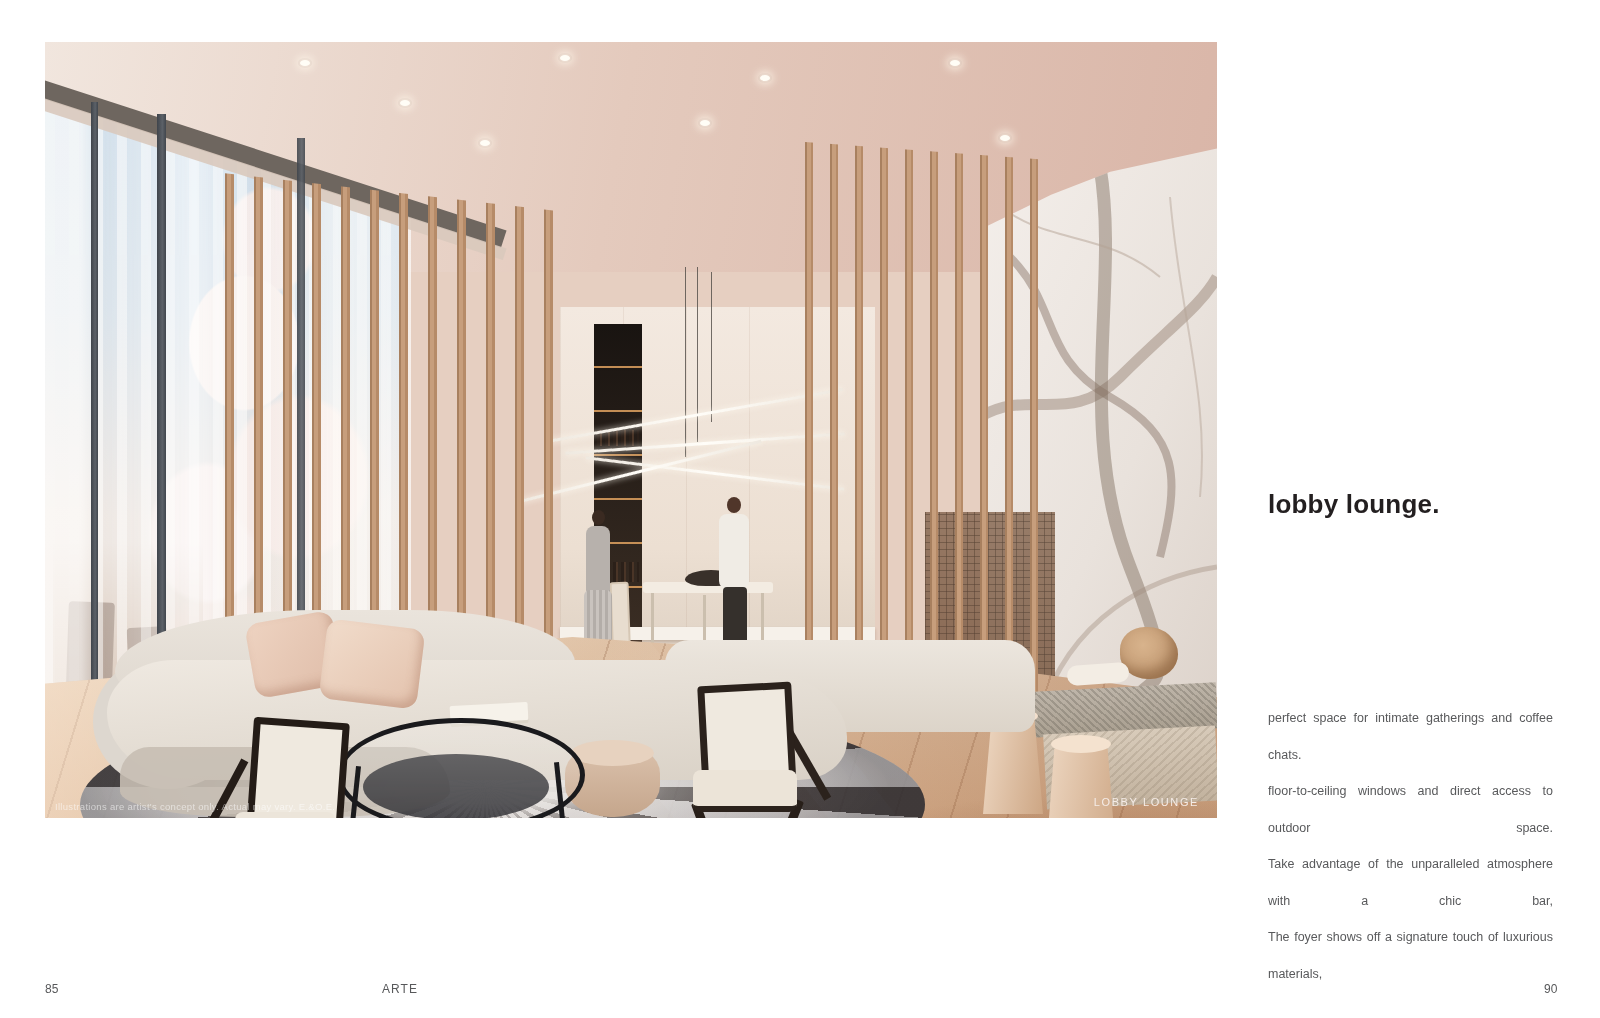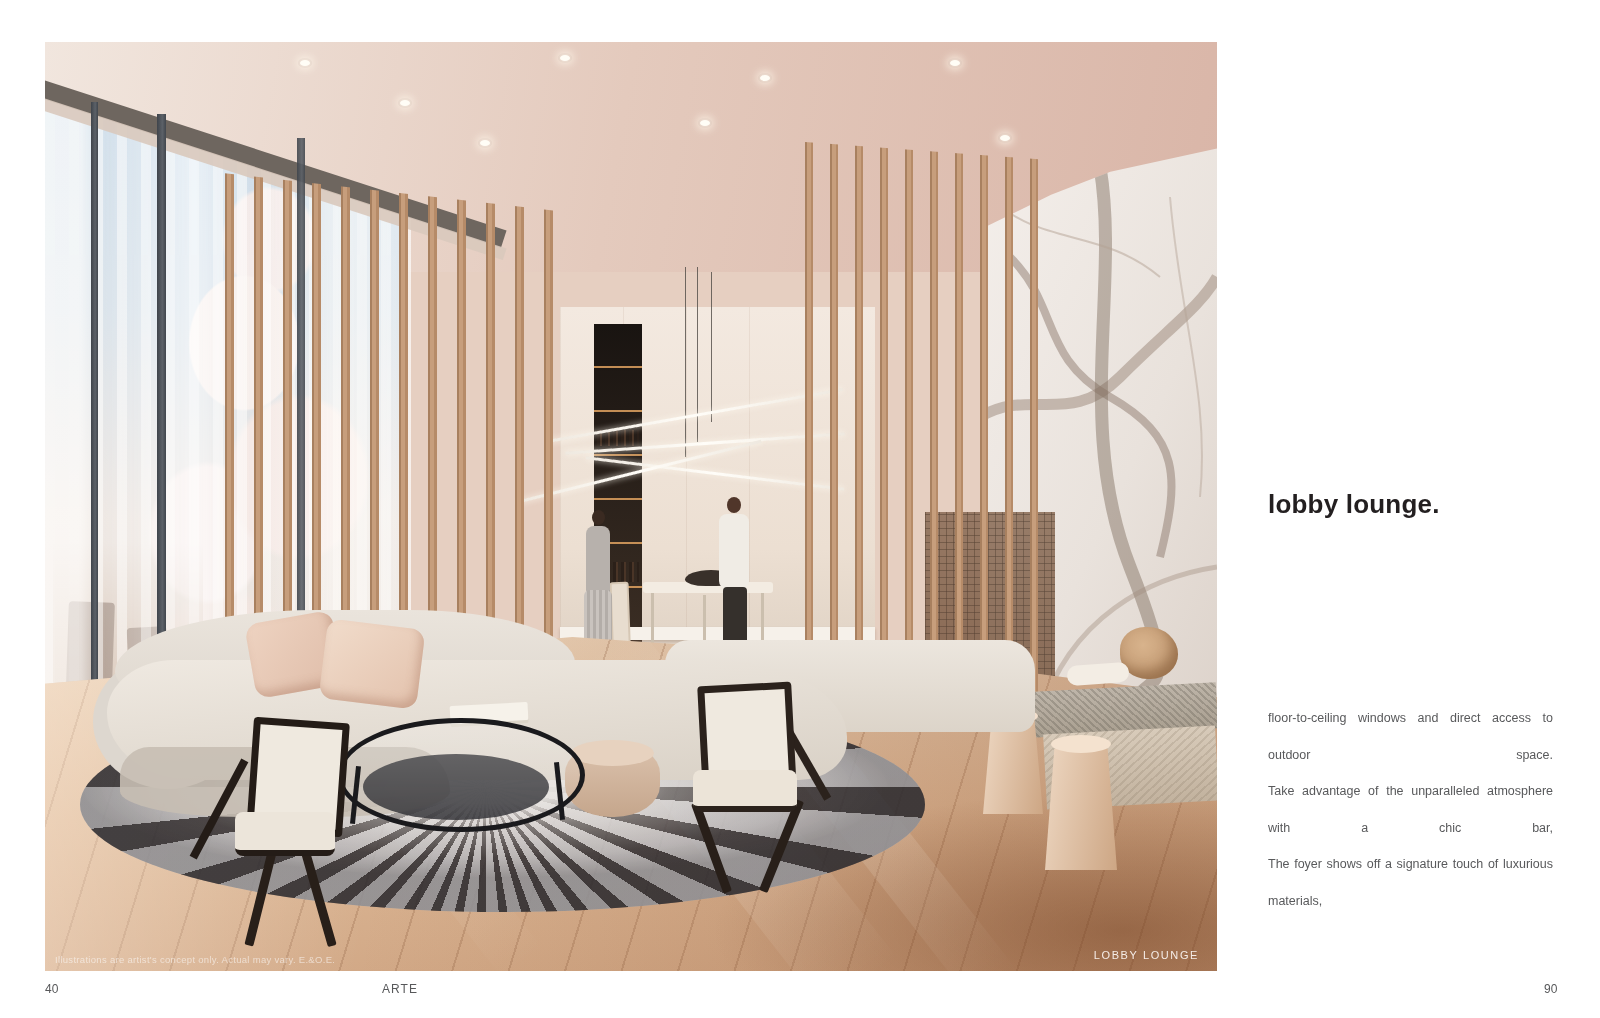--- a/index.html
+++ b/index.html
@@ -1,21 +1,21 @@
 <!DOCTYPE html>
 <html><head>
 <meta charset="utf-8">
 <style>
   html,body{margin:0;padding:0;background:#ffffff;}
   .page{position:relative;width:1600px;height:1018px;background:#ffffff;overflow:hidden;
         font-family:"Liberation Sans","DejaVu Sans",sans-serif;}
   .abs{position:absolute;}
 
   
-  #photo{position:absolute;left:45px;top:42px;width:1172px;height:929px;overflow:hidden;
+  #photo{position:absolute;left:45px;top:42px;width:1172px;height:776px;overflow:hidden;
          background:#e8d6cb;}
 
   
   #ceiling{left:0;top:0;width:1172px;height:330px;
     background:linear-gradient(100deg,#f1e6de 0%,#e4cabd 48%,#d9b5a7 100%);}
   #midwall{left:330px;top:230px;width:690px;height:450px;background:#e6cfc1;}
 
   
   #window{left:0;top:0;width:362px;height:792px;
     clip-path:polygon(0 5%,100% 21%,100% 100%,0 100%);
@@ -341,23 +341,24 @@
     <div class="abs dot" style="left:955px;top:93px;"></div>
     <div class="abs dot" style="left:255px;top:18px;"></div>
 
     <div class="abs" id="wm">Illustrations are artist's concept only. Actual may vary. E.&amp;O.E.</div>
     <div class="abs" id="cap">LOBBY LOUNGE</div>
   </div>
 
   <div class="abs" id="heading">lobby lounge.</div>
 
   <div class="abs" id="body">
+    <div class="line">perfect space for intimate gatherings and coffee chats.</div>
     <div class="line">floor-to-ceiling windows and direct access to outdoor space.</div>
     <div class="line">Take advantage of the unparalleled atmosphere with a chic bar,</div>
     <div class="line">The foyer shows off a signature touch of luxurious materials,</div>
 
   </div>
 
-  <div class="abs footer" id="pg-left">40</div>
+  <div class="abs footer" id="pg-left">85</div>
   <div class="abs footer" id="brand">ARTE</div>
   <div class="abs footer" id="pg-right">90</div>
 
 </div>
 
 </body></html>

